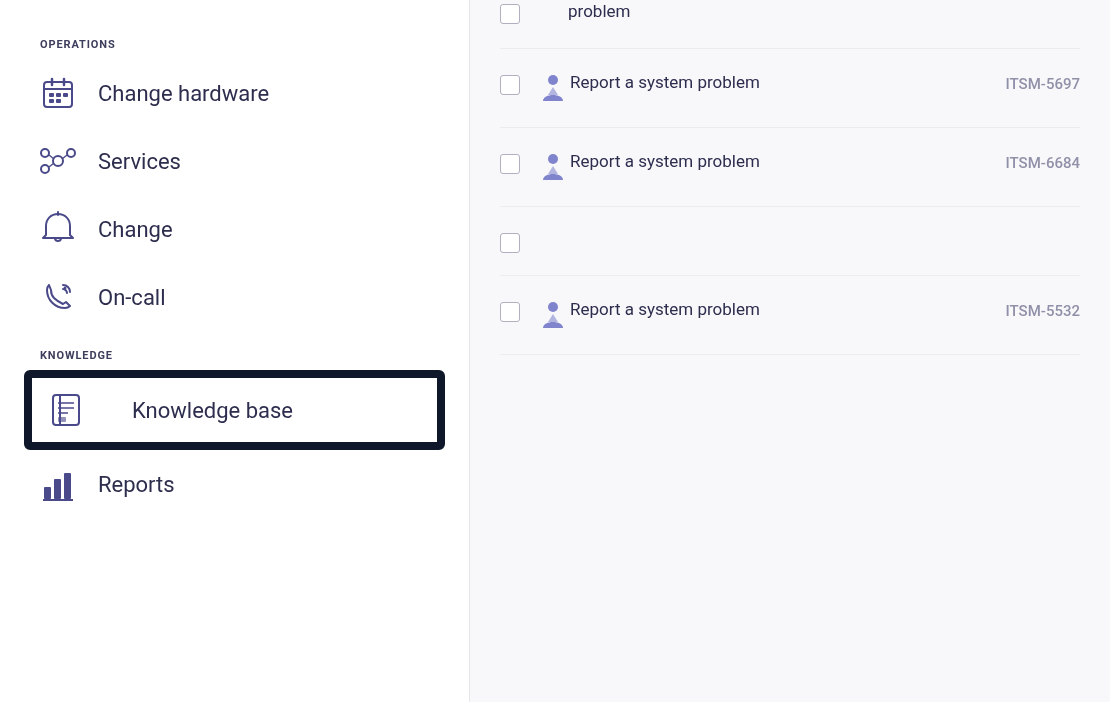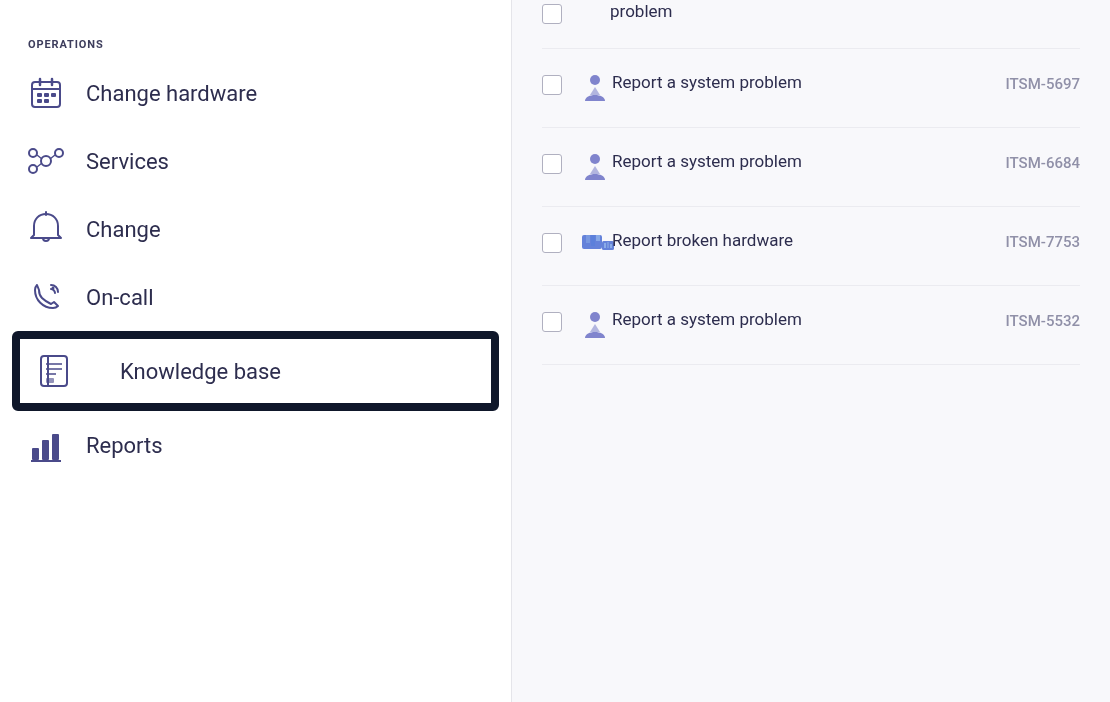--- a/index.html
+++ b/index.html
@@ -7,24 +7,24 @@
       font-family: -apple-system, BlinkMacSystemFont, 'Segoe UI', Roboto, sans-serif;
       background: #f8f8fb;
       display: flex;
       width: 1110px;
       height: 702px;
       overflow: hidden;
     }
 
     
     .sidebar {
-      width: 512px;
+      width: 470px;
       background: #ffffff;
       border-right: 1px solid #e5e5ea;
-      padding: 20px 0;
+      padding: 20px 12px;
       flex-shrink: 0;
       overflow-y: auto;
     }
 
     .section-label {
       font-size: 11px;
       font-weight: 700;
       color: #3d3d5c;
       letter-spacing: 0.08em;
       padding: 18px 28px 8px 28px;
@@ -193,20 +193,21 @@
           <path d="M22 5 C26 5, 29 8, 29 12" stroke="#4a4a8a" stroke-width="2" fill="none" stroke-linecap="round"></path>
           <path d="M22 9 C24 9, 26 11, 26 13" stroke="#4a4a8a" stroke-width="2" fill="none" stroke-linecap="round"></path>
           <circle cx="24" cy="8" r="1.5" fill="#4a4a8a"></circle>
         </svg>
       </div>
       <span class="nav-label">On-call</span>
     </div>
   </div>
 
   <div>
+    <div class="section-label">KNOWLEDGE</div>
 
     <div class="nav-item active">
       <div class="nav-icon">
         <svg width="32" height="34" viewBox="0 0 32 34" fill="none">
           <rect x="3" y="2" width="26" height="30" rx="3" stroke="#4a4a8a" stroke-width="2" fill="none"></rect>
           <line x1="8" y1="10" x2="24" y2="10" stroke="#4a4a8a" stroke-width="1.5"></line>
           <line x1="8" y1="15" x2="24" y2="15" stroke="#4a4a8a" stroke-width="1.5"></line>
           <line x1="8" y1="20" x2="18" y2="20" stroke="#4a4a8a" stroke-width="1.5"></line>
           <rect x="8" y="24" width="8" height="5" rx="1" fill="#4a4a8a" opacity="0.6"></rect>
           <line x1="10" y1="2" x2="10" y2="32" stroke="#4a4a8a" stroke-width="2"></line>
@@ -276,39 +277,20 @@
             </svg>
           </div>
           <span class="ticket-title">Report a system problem</span>
         </div>
         <span class="ticket-id">ITSM-6684</span>
       </div>
     </div>
 
     <div class="ticket-item">
       <div class="ticket-checkbox"></div>
-      <div class="ticket-row">
-        <div class="ticket-content">
-          <div class="ticket-icon">
-            
-            <svg width="36" height="32" viewBox="0 0 36 32" fill="none">
-              <rect x="2" y="4" width="20" height="14" rx="2" fill="#4a6dd4" opacity="0.85"></rect>
-              <rect x="6" y="4" width="4" height="8" fill="#7a9ae0" opacity="0.9"></rect>
-              <rect x="11" y="4" width="4" height="11" fill="#5a80da" opacity="0.9"></rect>
-              <rect x="16" y="4" width="4" height="6" fill="#8aace8" opacity="0.9"></rect>
-              <rect x="22" y="10" width="12" height="9" rx="1.5" fill="#4a6dd4" opacity="0.85"></rect>
-              <rect x="24" y="12" width="2" height="5" fill="#8aace8"></rect>
-              <rect x="27" y="11" width="2" height="6" fill="#7a9ae0"></rect>
-              <rect x="30" y="13" width="2" height="4" fill="#8aace8"></rect>
-            </svg>
-          </div>
-          <span class="ticket-title">Report broken hardware</span>
-        </div>
-        <span class="ticket-id">ITSM-7753</span>
-      </div>
     </div>
 
     <div class="ticket-item">
       <div class="ticket-checkbox"></div>
       <div class="ticket-row">
         <div class="ticket-content">
           <div class="ticket-icon">
             <svg width="30" height="32" viewBox="0 0 30 32" fill="none">
               <circle cx="15" cy="7" r="5" fill="#6b70c4" opacity="0.85"></circle>
               <path d="M5 28 C5 20, 25 20, 25 28" fill="#6b70c4" opacity="0.85"></path>

